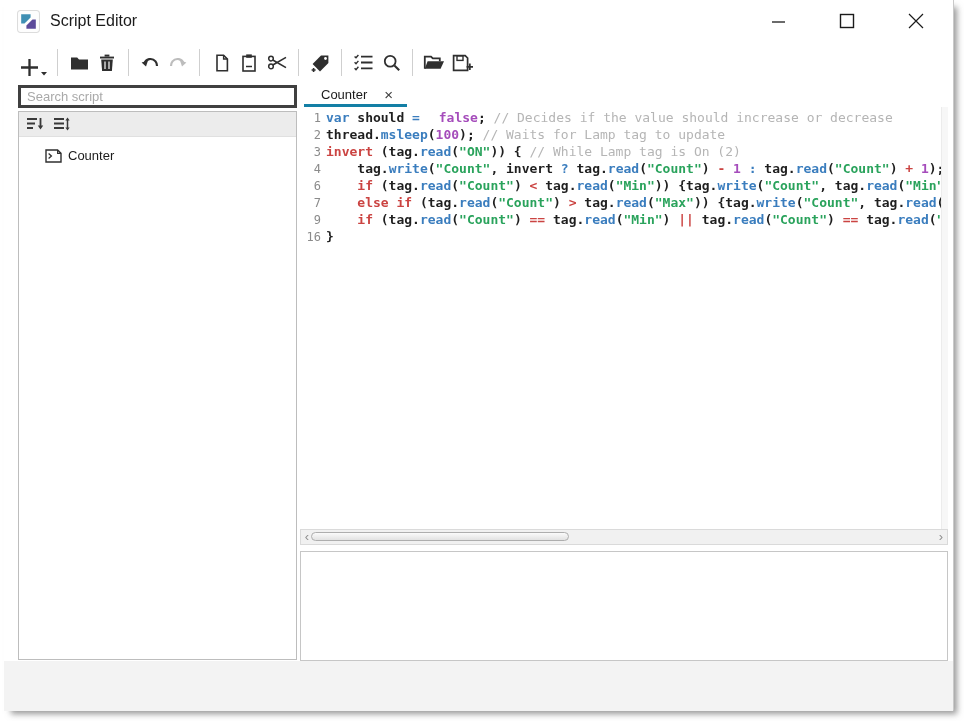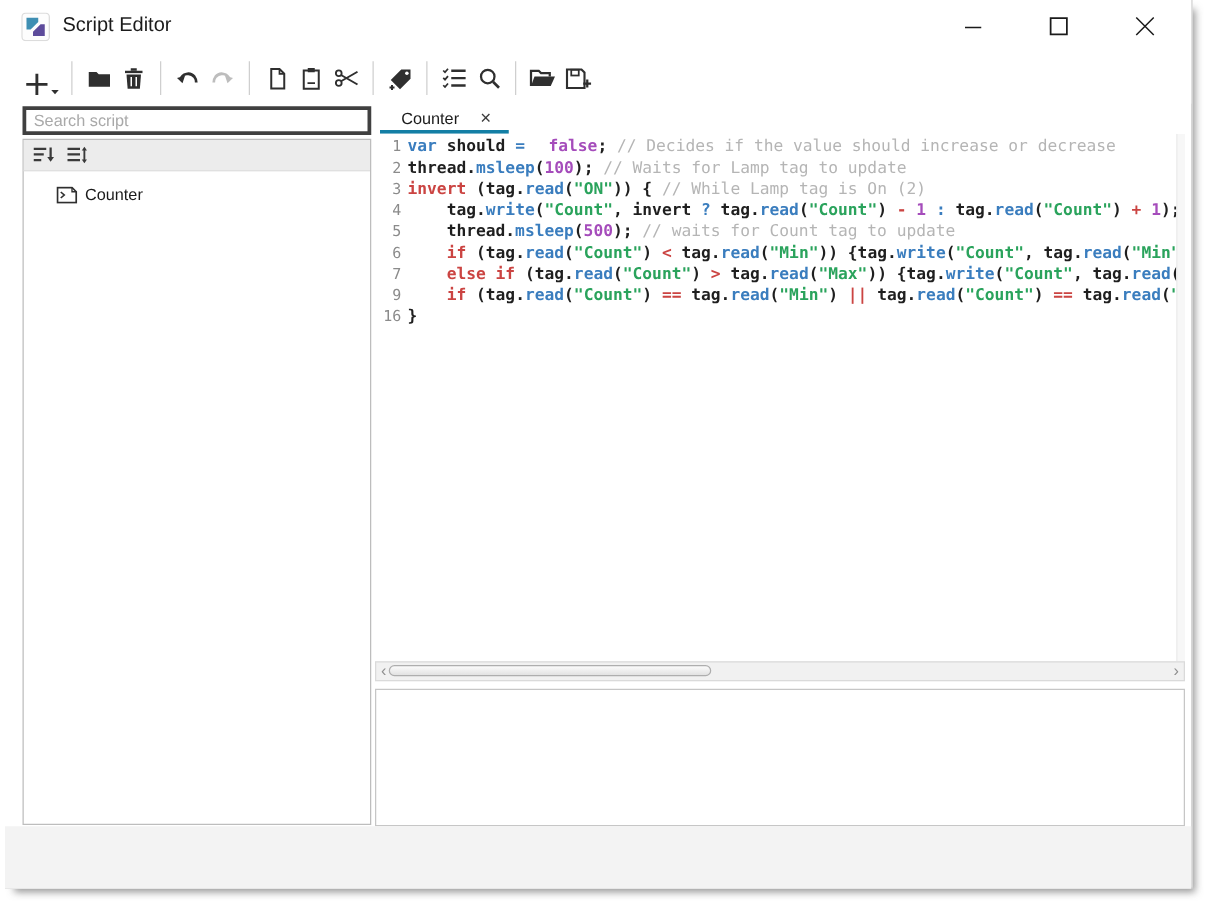--- a/index.html
+++ b/index.html
@@ -217,21 +217,20 @@
       <span class="tab-close">×</span>
     </div>
   </div>
 
   <div class="editor">
     <div class="code-lines">
         <div class="code-line"><span class="ln">1</span><span><span class="tok-m">var</span><span class="tok-t"> should </span><span class="tok-p">=</span><span class="tok-t"> </span><span class="tok-b">false</span><span class="tok-t">; </span><span class="tok-c">// Decides if the value should increase or decrease</span></span></div>
         <div class="code-line"><span class="ln">2</span><span><span class="tok-t">thread.</span><span class="tok-m">msleep</span><span class="tok-t">(</span><span class="tok-n">100</span><span class="tok-t">); </span><span class="tok-c">// Waits for Lamp tag to update</span></span></div>
         <div class="code-line"><span class="ln">3</span><span><span class="tok-k">invert</span><span class="tok-t"> (tag.</span><span class="tok-m">read</span><span class="tok-t">(</span><span class="tok-s">"ON"</span><span class="tok-t">)) { </span><span class="tok-c">// While Lamp tag is On (2)</span></span></div>
         <div class="code-line"><span class="ln">4</span><span><span class="tok-t">    tag.</span><span class="tok-m">write</span><span class="tok-t">(</span><span class="tok-s">"Count"</span><span class="tok-t">, invert </span><span class="tok-p">?</span><span class="tok-t"> tag.</span><span class="tok-m">read</span><span class="tok-t">(</span><span class="tok-s">"Count"</span><span class="tok-t">) </span><span class="tok-o">-</span><span class="tok-t"> </span><span class="tok-n">1</span><span class="tok-t"> </span><span class="tok-p">:</span><span class="tok-t"> tag.</span><span class="tok-m">read</span><span class="tok-t">(</span><span class="tok-s">"Count"</span><span class="tok-t">) </span><span class="tok-o">+</span><span class="tok-t"> </span><span class="tok-n">1</span><span class="tok-t">);</span></span></div>
-        <div class="code-line"><span class="ln">5</span><span><span class="tok-t">    thread.</span><span class="tok-m">msleep</span><span class="tok-t">(</span><span class="tok-n">500</span><span class="tok-t">); </span><span class="tok-c">// waits for Count tag to update</span></span></div>
         <div class="code-line"><span class="ln">6</span><span><span class="tok-t">    </span><span class="tok-k">if</span><span class="tok-t"> (tag.</span><span class="tok-m">read</span><span class="tok-t">(</span><span class="tok-s">"Count"</span><span class="tok-t">) </span><span class="tok-o">&lt;</span><span class="tok-t"> tag.</span><span class="tok-m">read</span><span class="tok-t">(</span><span class="tok-s">"Min"</span><span class="tok-t">)) {tag.</span><span class="tok-m">write</span><span class="tok-t">(</span><span class="tok-s">"Count"</span><span class="tok-t">, tag.</span><span class="tok-m">read</span><span class="tok-t">(</span><span class="tok-s">"Min"</span><span class="tok-t">))}</span></span></div>
         <div class="code-line"><span class="ln">7</span><span><span class="tok-t">    </span><span class="tok-k">else</span><span class="tok-t"> </span><span class="tok-k">if</span><span class="tok-t"> (tag.</span><span class="tok-m">read</span><span class="tok-t">(</span><span class="tok-s">"Count"</span><span class="tok-t">) </span><span class="tok-o">&gt;</span><span class="tok-t"> tag.</span><span class="tok-m">read</span><span class="tok-t">(</span><span class="tok-s">"Max"</span><span class="tok-t">)) {tag.</span><span class="tok-m">write</span><span class="tok-t">(</span><span class="tok-s">"Count"</span><span class="tok-t">, tag.</span><span class="tok-m">read</span><span class="tok-t">(</span><span class="tok-s">"Max"</span></span></div>
         <div class="code-line"><span class="ln">9</span><span><span class="tok-t">    </span><span class="tok-k">if</span><span class="tok-t"> (tag.</span><span class="tok-m">read</span><span class="tok-t">(</span><span class="tok-s">"Count"</span><span class="tok-t">) </span><span class="tok-o">==</span><span class="tok-t"> tag.</span><span class="tok-m">read</span><span class="tok-t">(</span><span class="tok-s">"Min"</span><span class="tok-t">) </span><span class="tok-o">||</span><span class="tok-t"> tag.</span><span class="tok-m">read</span><span class="tok-t">(</span><span class="tok-s">"Count"</span><span class="tok-t">) </span><span class="tok-o">==</span><span class="tok-t"> tag.</span><span class="tok-m">read</span><span class="tok-t">(</span><span class="tok-s">"Max"</span></span></div>
         <div class="code-line"><span class="ln">16</span><span><span class="tok-t">}</span></span></div>
       </div>
     <div class="vscroll"></div>
   </div>
 
   <div class="hscroll">
     <div class="hs-arrow hs-left">‹</div>

